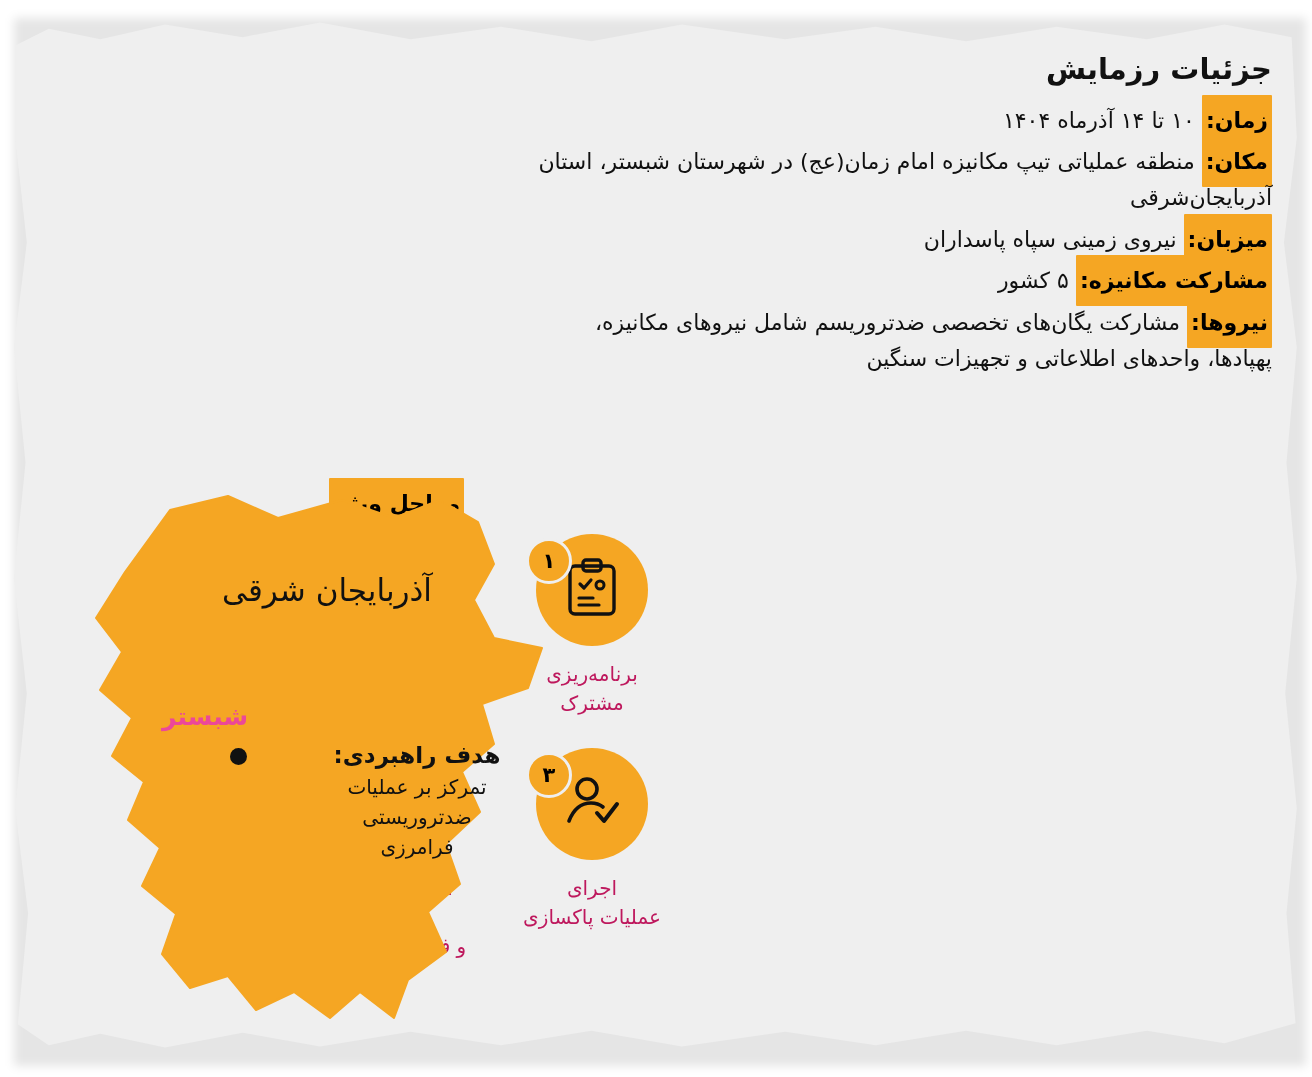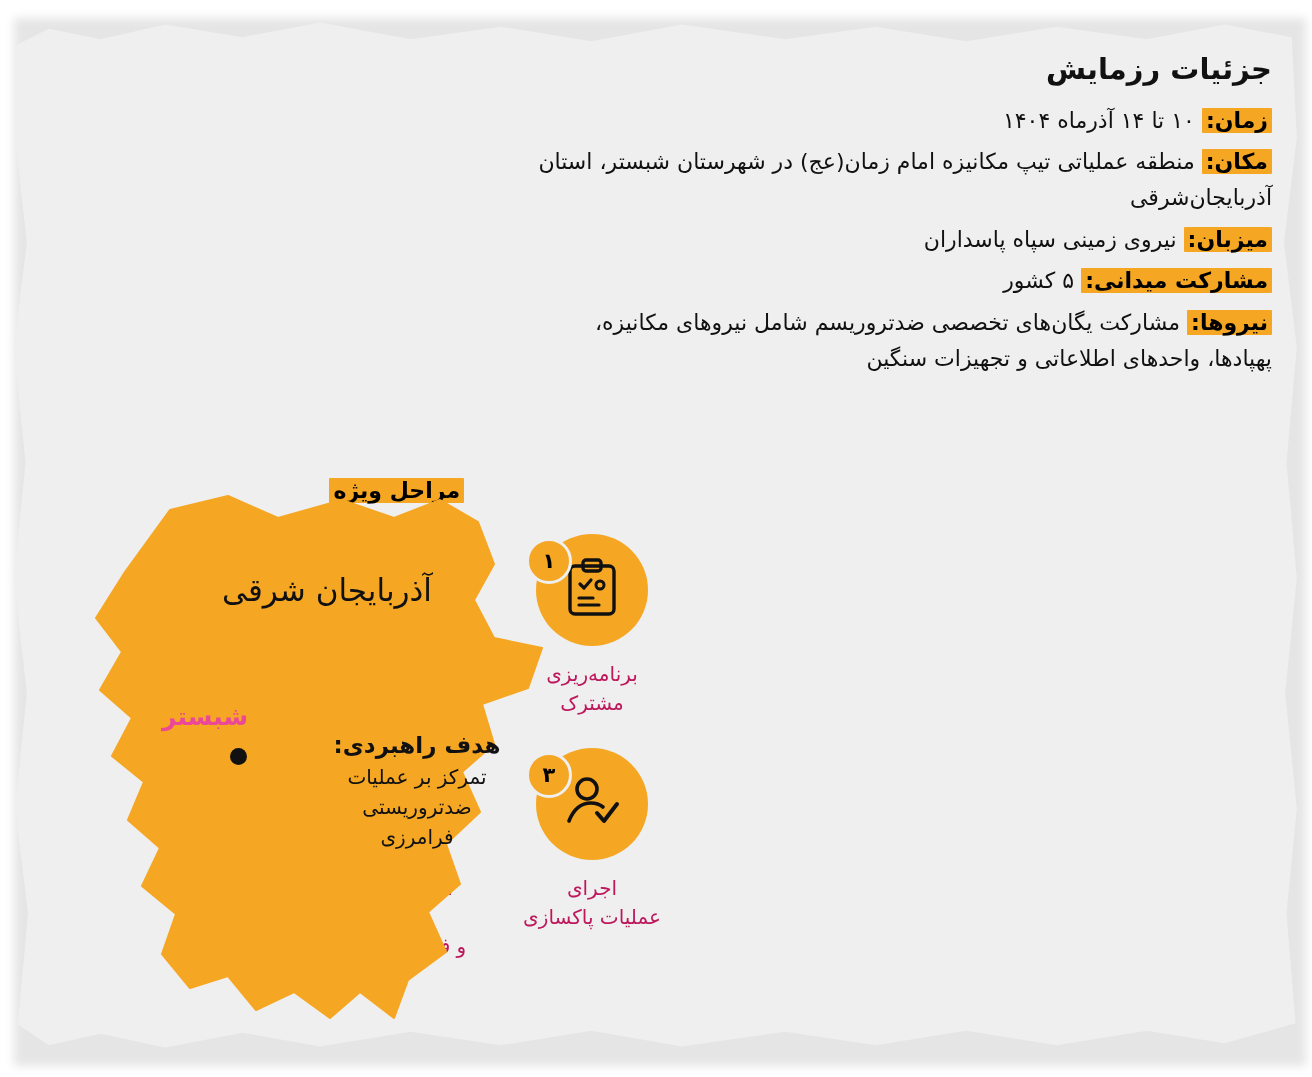--- a/index.html
+++ b/index.html
@@ -45,21 +45,21 @@
     width: 1292px;
     height: 1048px;
     background: rgba(0,0,0,0.10);
     filter: blur(5px);
     clip-path: inherit;
   }
 
   .hl {
     background: #f5a623;
     color: #000;
-    padding: 0 4px;
+    padding: 13px 4px;
     border-radius: 1px;
   }
 
   
   #details {
     position: absolute;
     right: 40px;
     top: 52px;
     width: 740px;
     text-align: right;
@@ -179,21 +179,21 @@
     left: 188px;
     top: 296px;
     width: 17px;
     height: 17px;
     border-radius: 50%;
     background: #111;
   }
   #goal {
     position: absolute;
     left: 270px;
-    top: 280px;
+    top: 290px;
     width: 210px;
     text-align: center;
     direction: rtl;
     color: #111;
   }
   #goal .goal-title {
     font-size: 23px;
     font-weight: bold;
     margin-bottom: 4px;
   }
@@ -222,21 +222,21 @@
       <span class="hl lbl">مکان:</span>
       <span class="val">منطقه عملیاتی تیپ مکانیزه امام زمان(عج) در شهرستان شبستر، استان آذربایجان‌شرقی</span>
     </div>
 
     <div class="row">
       <span class="hl lbl">میزبان:</span>
       <span class="val">نیروی زمینی سپاه پاسداران</span>
     </div>
 
     <div class="row">
-      <span class="hl lbl">مشارکت میدانی:</span>
+      <span class="hl lbl">مشارکت مکانیزه:</span>
       <span class="val">۵ کشور</span>
     </div>
 
 
     <div class="row">
       <span class="hl lbl">نیروها:</span>
       <span class="val">مشارکت یگان‌های تخصصی ضدتروریسم شامل نیروهای مکانیزه، پهپادها، واحدهای اطلاعاتی و تجهیزات سنگین</span>
     </div>
   </div>
 

